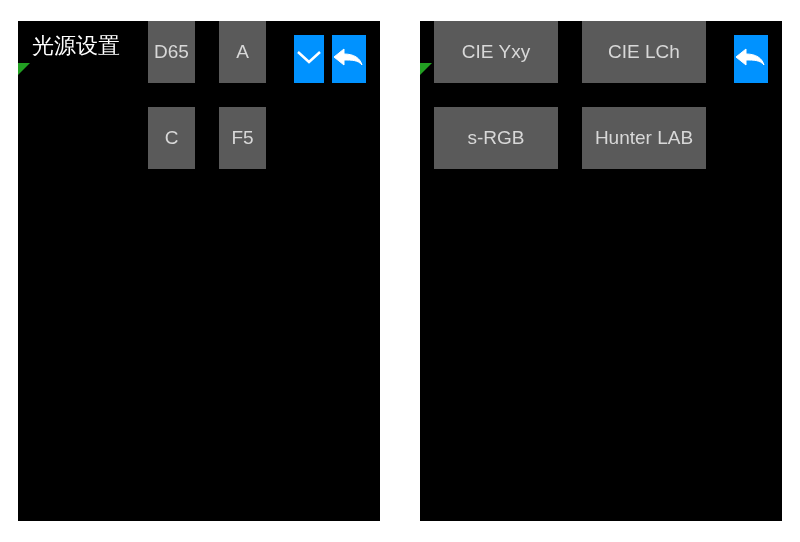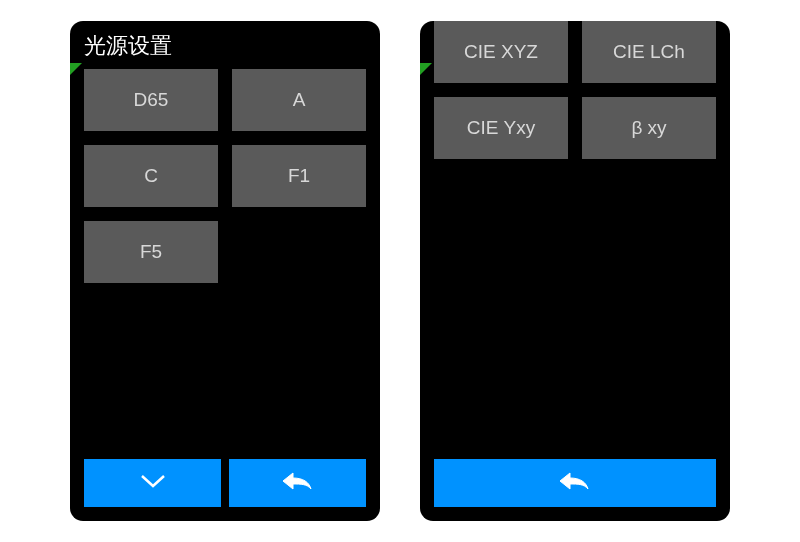--- a/index.html
+++ b/index.html
@@ -7,27 +7,26 @@
       background: #ffffff;
       width: 800px;
       height: 542px;
       font-family: Arial, "Microsoft YaHei", sans-serif;
       display: flex;
       justify-content: center;
       align-items: center;
       gap: 40px;
     }
     .screen {
-      width: 310px;
+      width: 362px;
       height: 500px;
       background: #000000;
       display: flex;
-      flex-direction: column;
+      flex-direction: row;
       position: relative;
-      border-radius: 13px;
     }
     .title {
       color: #ffffff;
       font-size: 22px;
       padding: 10px 14px 8px 14px;
       font-weight: normal;
     }
     .corner-mark {
       position: absolute;
       top: 42px;
@@ -36,21 +35,21 @@
       height: 0;
       border-top: 12px solid #22a022;
       border-right: 12px solid transparent;
       z-index: 2;
     }
     .grid {
       flex: 1;
       display: grid;
       grid-template-columns: 1fr 1fr;
       grid-auto-rows: 62px;
-      gap: 14px;
+      gap: 24px;
       padding: 0 14px;
       align-content: start;
     }
     .option {
       background: #5a5a5a;
       color: #d8d8d8;
       display: flex;
       align-items: center;
       justify-content: center;
       font-size: 19px;
@@ -80,21 +79,20 @@
 </head>
 <body>
 
 <div class="screen">
   <div class="title">光源设置</div>
   <div class="corner-mark"></div>
   <div class="grid">
     <div class="option">D65</div>
     <div class="option">A</div>
     <div class="option">C</div>
-    <div class="option">F1</div>
     <div class="option">F5</div>
   </div>
   <div class="footer">
     <div class="footer-btn">
       <span>
         <svg width="30" height="18" viewBox="0 0 30 18">
             <polyline points="4,4 15,14 26,4"></polyline>
           </svg>
       </span>
     </div>
@@ -104,24 +102,24 @@
             <path d="M2 10 L12 2 L12 7 C22 7 28 11 30 18 C26 13 20 13 12 13 L12 18 Z"></path>
           </svg>
       </span>
     </div>
   </div>
 </div>
 
 <div class="screen">
   <div class="corner-mark"></div>
   <div class="grid">
-    <div class="option">CIE XYZ</div>
+    <div class="option">CIE Yxy</div>
     <div class="option">CIE LCh</div>
-    <div class="option">CIE Yxy</div>
-    <div class="option">β xy</div>
+    <div class="option">s-RGB</div>
+    <div class="option">Hunter LAB</div>
   </div>
   <div class="footer footer-full">
     <div class="footer-btn back">
       <span>
         <svg width="34" height="20" viewBox="0 0 34 20">
             <path d="M2 10 L12 2 L12 7 C22 7 28 11 30 18 C26 13 20 13 12 13 L12 18 Z"></path>
           </svg>
       </span>
     </div>
   </div>

